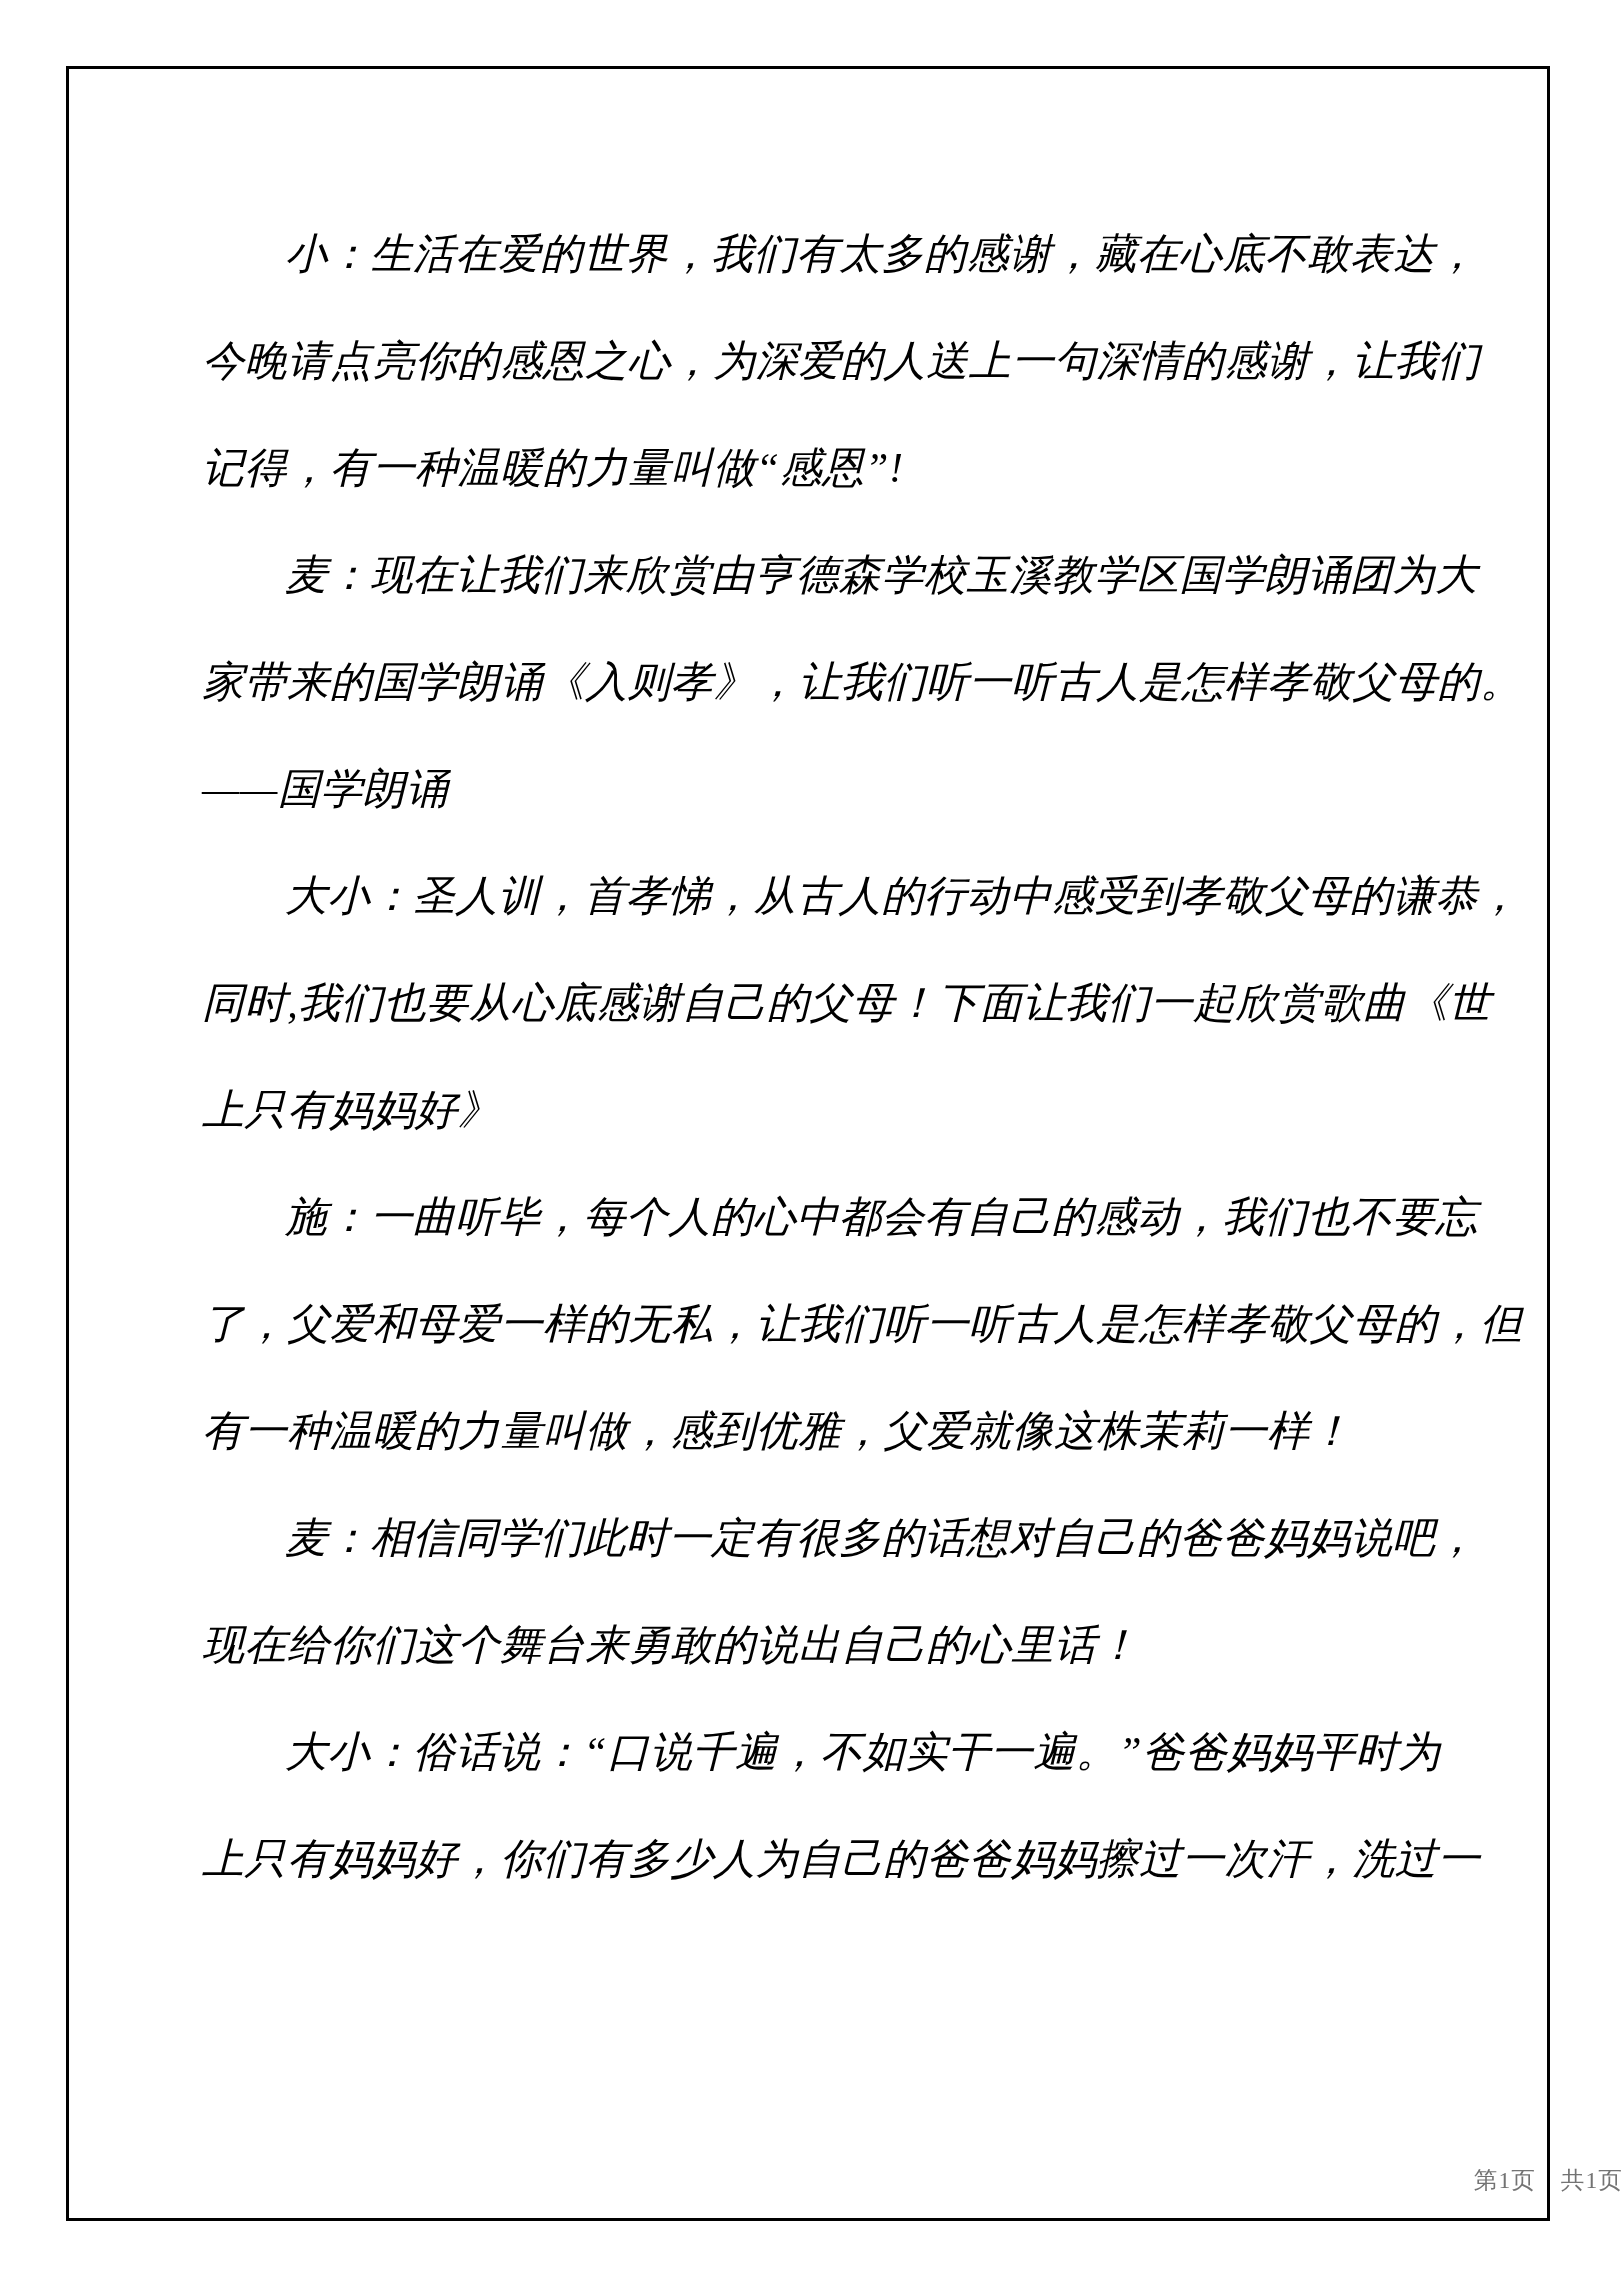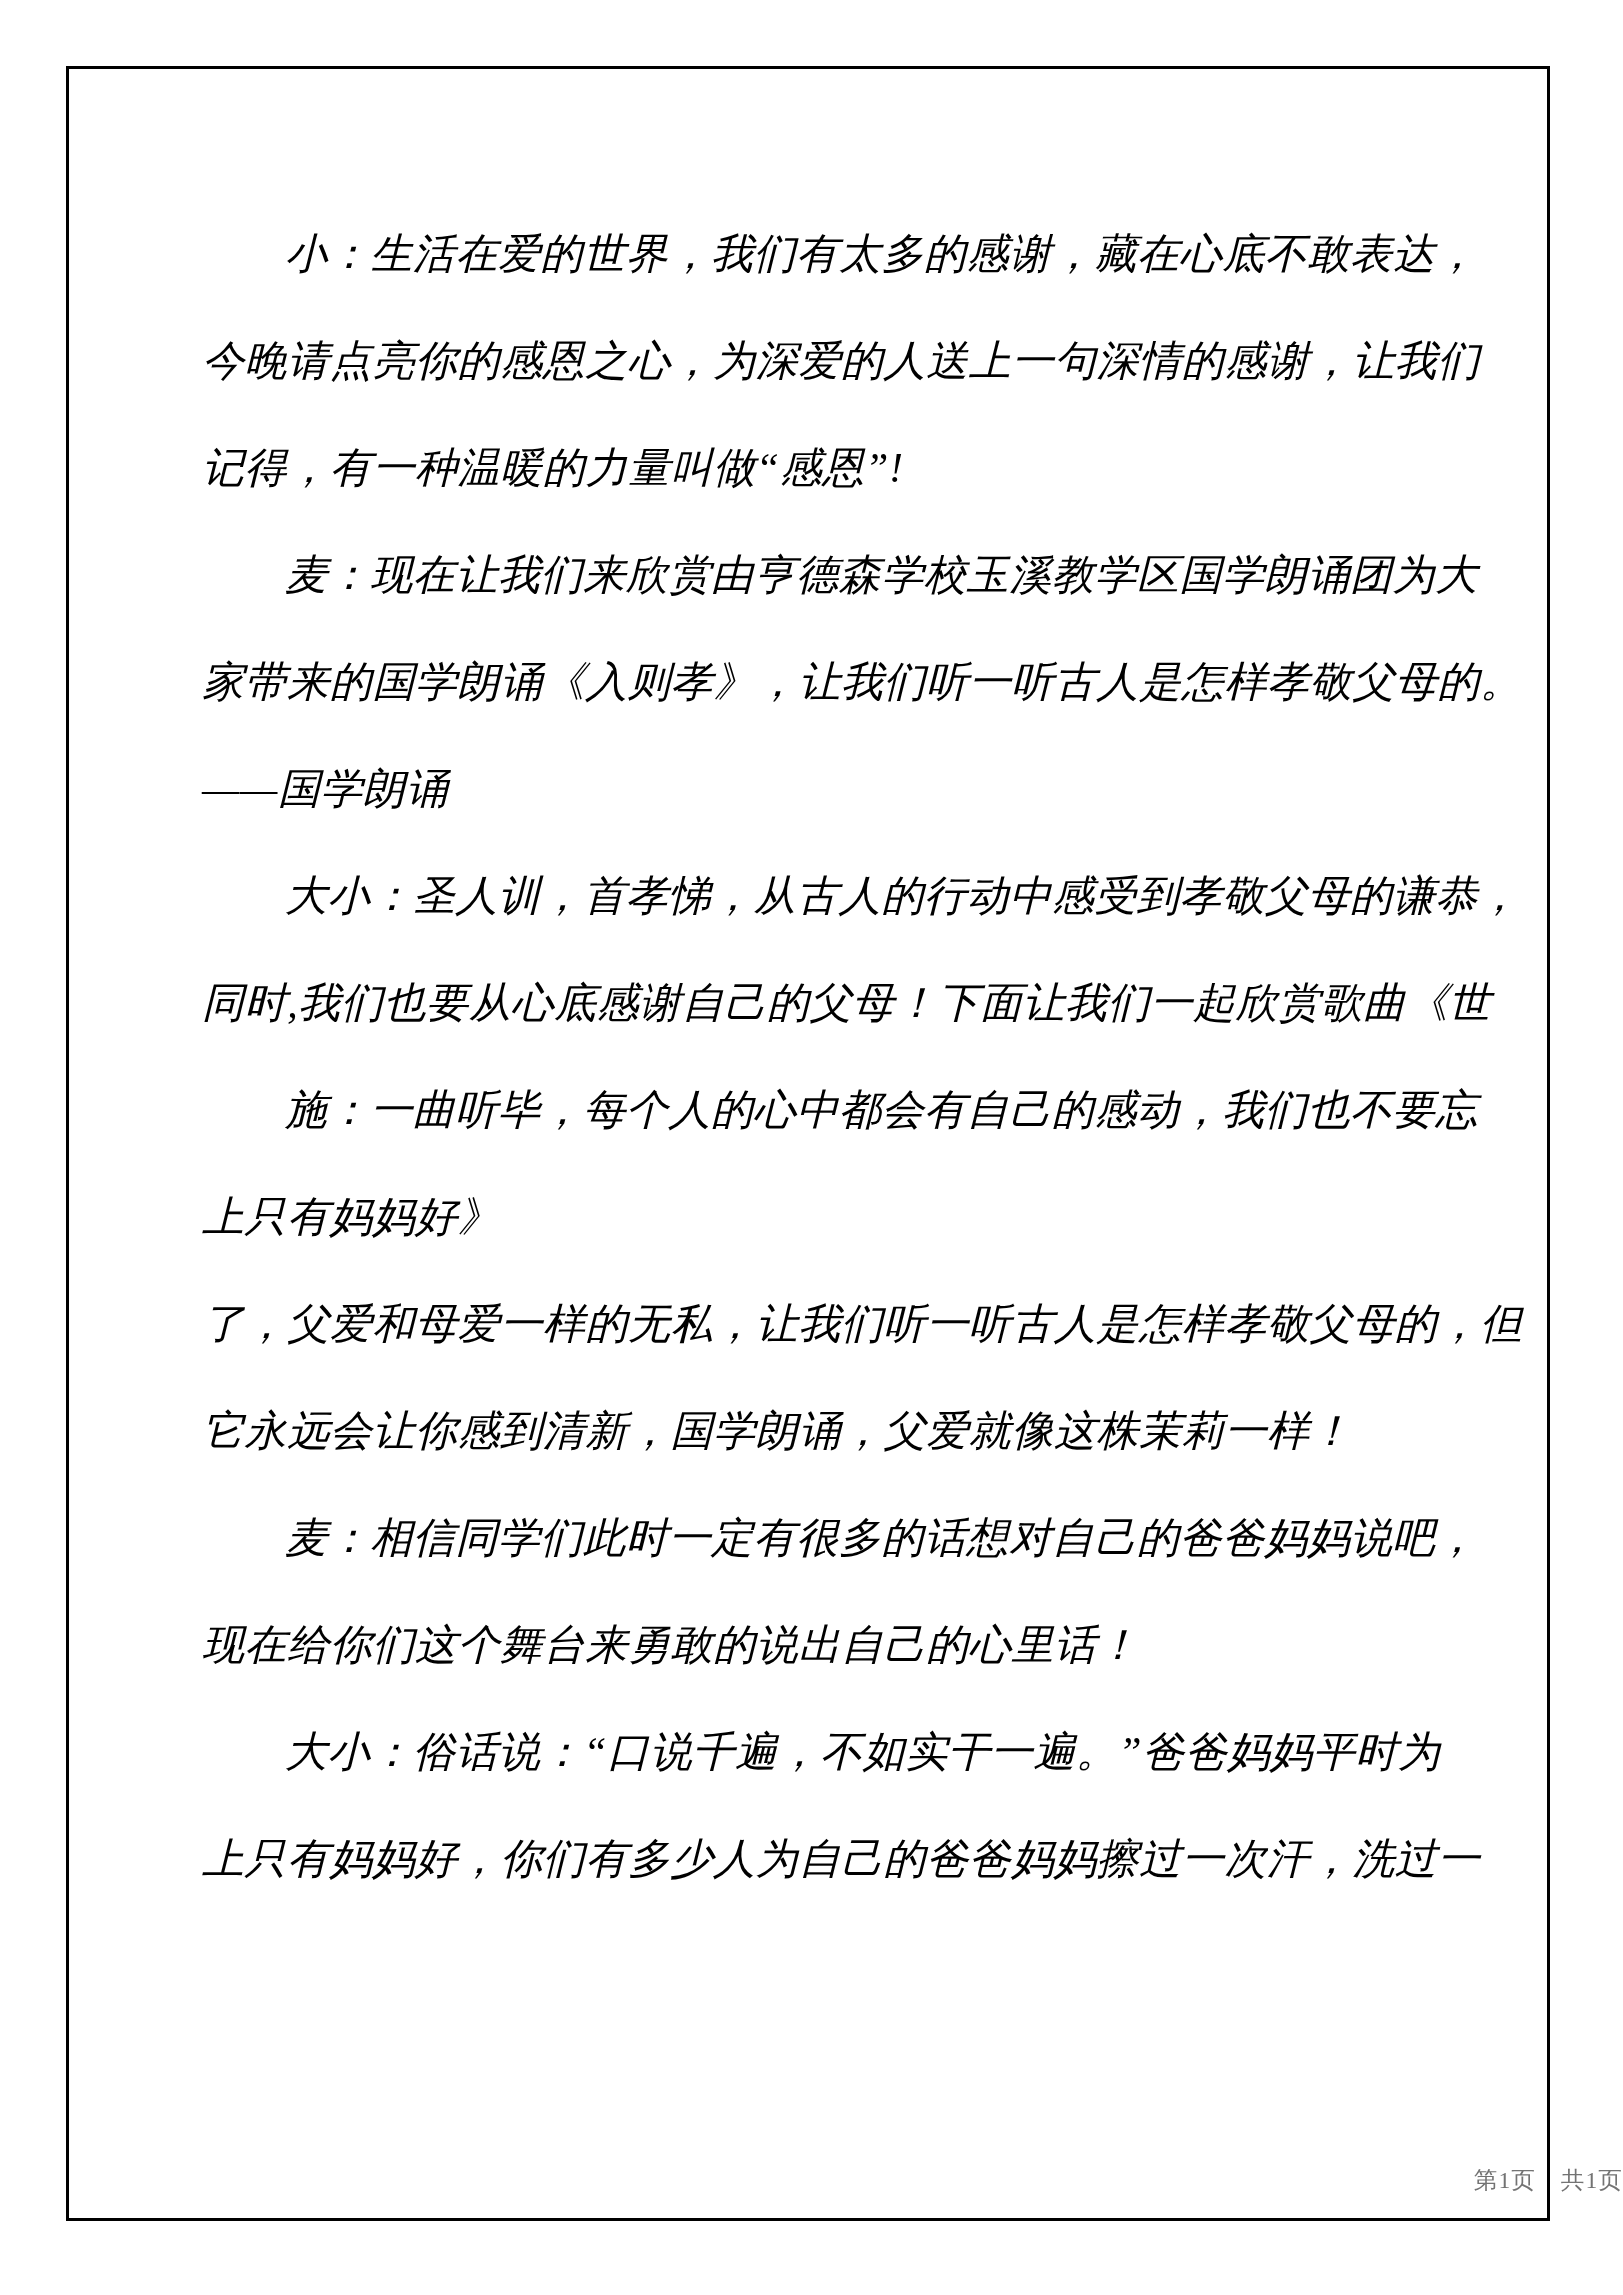--- a/index.html
+++ b/index.html
@@ -71,24 +71,24 @@
 
   <div class="content">
     <div class="line indent">小：生活在爱的世界，我们有太多的感谢，藏在心底不敢表达，</div>
     <div class="line">今晚请点亮你的感恩之心，为深爱的人送上一句深情的感谢，让我们</div>
     <div class="line">记得，有一种温暖的力量叫做“感恩”!</div>
     <div class="line indent">麦：现在让我们来欣赏由亨德森学校玉溪教学区国学朗诵团为大</div>
     <div class="line">家带来的国学朗诵《入则孝》，让我们听一听古人是怎样孝敬父母的。</div>
     <div class="line">——国学朗诵</div>
     <div class="line indent">大小：圣人训，首孝悌，从古人的行动中感受到孝敬父母的谦恭，</div>
     <div class="line">同时,我们也要从心底感谢自己的父母！下面让我们一起欣赏歌曲《世</div>
+    <div class="line">上只有妈妈好》</div>
     <div class="line indent">施：一曲听毕，每个人的心中都会有自己的感动，我们也不要忘</div>
-    <div class="line">上只有妈妈好》</div>
     <div class="line">了，父爱和母爱一样的无私，让我们听一听古人是怎样孝敬父母的，但</div>
-    <div class="line">它永远会让你感到清新，国学朗诵，父爱就像这株茉莉一样！</div>
+    <div class="line">有一种温暖的力量叫做，感到优雅，父爱就像这株茉莉一样！</div>
     <div class="line indent">麦：相信同学们此时一定有很多的话想对自己的爸爸妈妈说吧，</div>
     <div class="line">现在给你们这个舞台来勇敢的说出自己的心里话！</div>
     <div class="line indent">大小：俗话说：“口说千遍，不如实干一遍。”爸爸妈妈平时为</div>
     <div class="line">上只有妈妈好，你们有多少人为自己的爸爸妈妈擦过一次汗，洗过一</div>
   </div>
 
   <div class="footer">
     <span>第1页　共1页</span>
   </div>
 </div>

